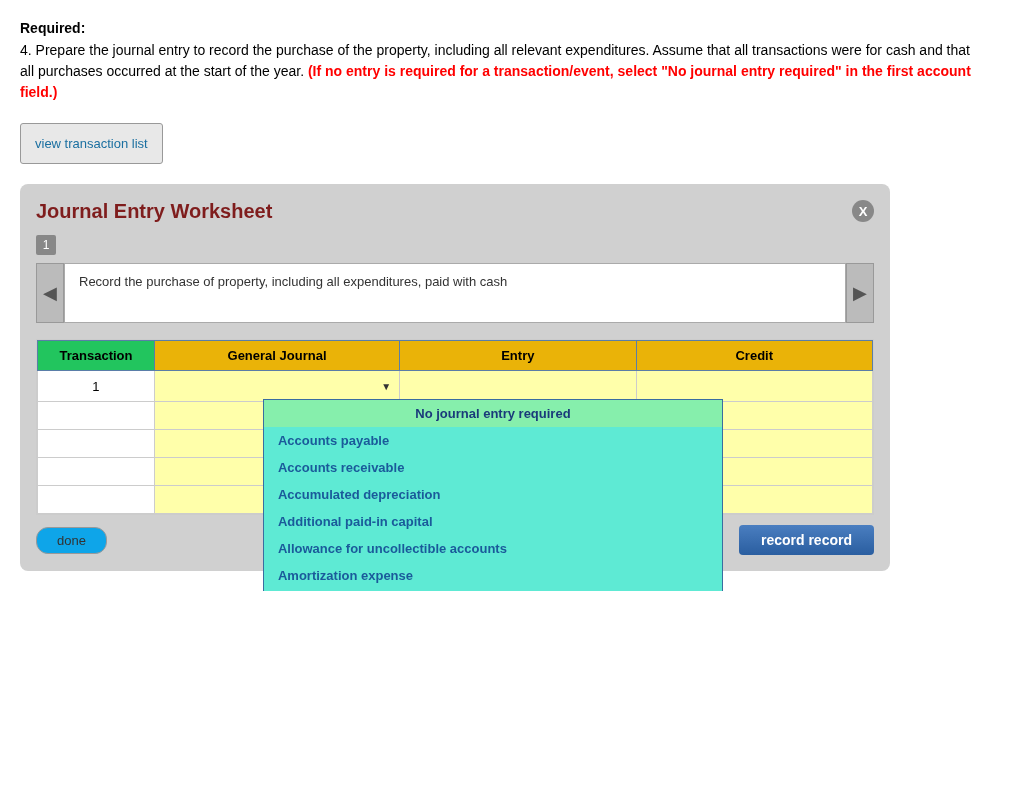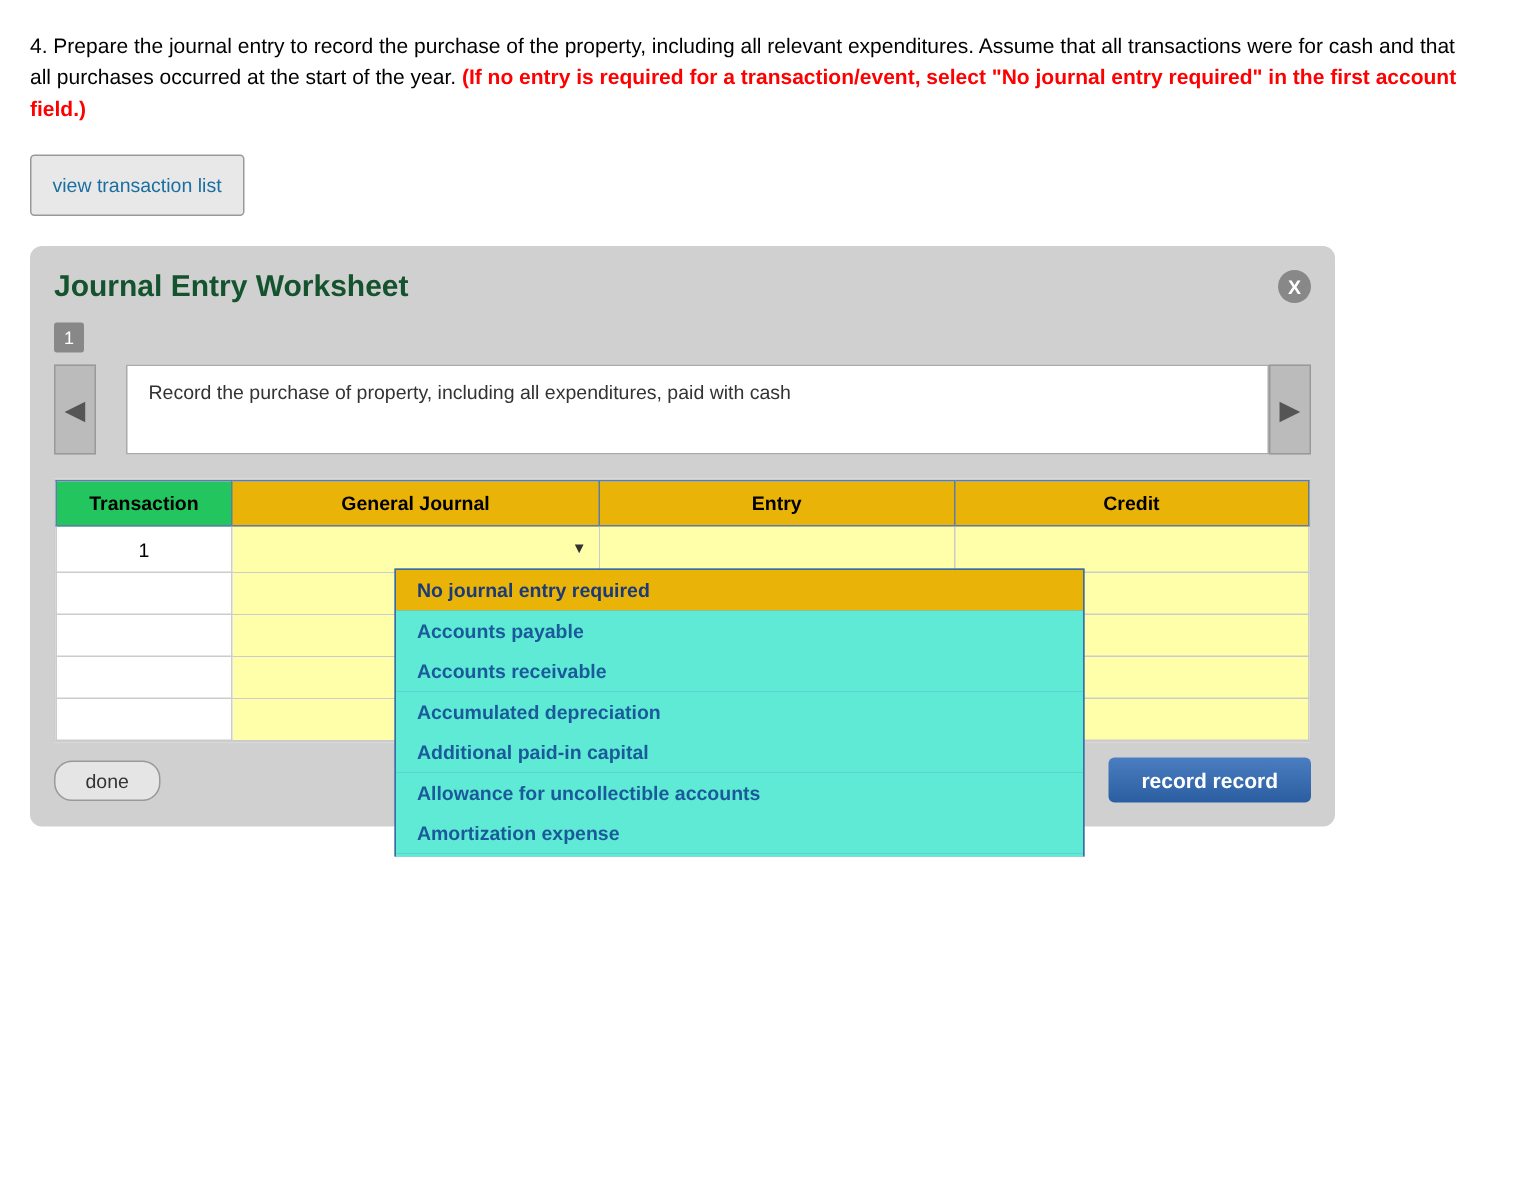--- a/index.html
+++ b/index.html
@@ -48,21 +48,21 @@
     }
     .worksheet-header {
       display: flex;
       justify-content: space-between;
       align-items: flex-start;
       margin-bottom: 12px;
     }
     .worksheet-title {
       font-size: 20px;
       font-weight: bold;
-      color: #14532d;
+      color: #7f1d1d;
     }
     .close-btn {
       width: 22px;
       height: 22px;
       background: #888;
       border-radius: 50%;
       display: flex;
       align-items: center;
       justify-content: center;
       color: #fff;
@@ -101,21 +101,20 @@
       cursor: pointer;
     }
     .description-box {
       flex: 1;
       background: #fff;
       border: 1px solid #aaa;
       padding: 10px 14px;
       font-size: 13px;
       color: #333;
       min-height: 60px;
-      margin-left: 20px;
     }
     .table-wrapper {
       background: #fff;
       border: 1px solid #ccc;
       margin-bottom: 10px;
       position: relative;
     }
     table.journal-table {
       width: 100%;
       border-collapse: collapse;
@@ -176,39 +175,40 @@
       background: #5b8ec5;
       z-index: 100;
       border: 1px solid #3a6da0;
     }
     .dropdown-list .dropdown-item {
       padding: 6px 14px;
       color: #1a3a7a;
       font-weight: bold;
       font-size: 13px;
       cursor: pointer;
-      background: #eab308;
+      background: #86efac;
+      text-align: center;
     }
     .dropdown-list .dropdown-item-white {
       padding: 6px 14px;
       color: #1a5a9a;
       font-weight: bold;
       font-size: 13px;
       cursor: pointer;
       background: #5eead4;
     }
     .bottom-row {
       display: flex;
       align-items: center;
       justify-content: space-between;
       margin-top: 6px;
       position: relative;
     }
     .done-btn {
-      background: #e5e5e5;
+      background: #0ea5e9;
       border: 1px solid #999;
       border-radius: 12px;
       padding: 5px 20px;
       font-size: 13px;
       color: #333;
       cursor: pointer;
     }
     .enter-note {
       font-size: 13px;
       color: #333;
@@ -236,20 +236,21 @@
       padding: 5px 18px;
       font-size: 13px;
       color: #333;
       cursor: pointer;
     }
   </style>
 </head>
 <body>
 
 <div class="required-section">
+  <div class="required-title">Required:</div>
   <div class="required-text">
     <span>4. Prepare the journal entry to record the purchase of the property, including all relevant expenditures. Assume that all transactions were for cash and that all purchases occurred at the start of the year.</span>
     <span class="highlight-red">(If no entry is required for a transaction/event, select "No journal entry required" in the first account field.)</span>
   </div>
 </div>
 
 <div class="btn-row">
   <button class="btn-outline">view transaction list</button>
 </div>
 

